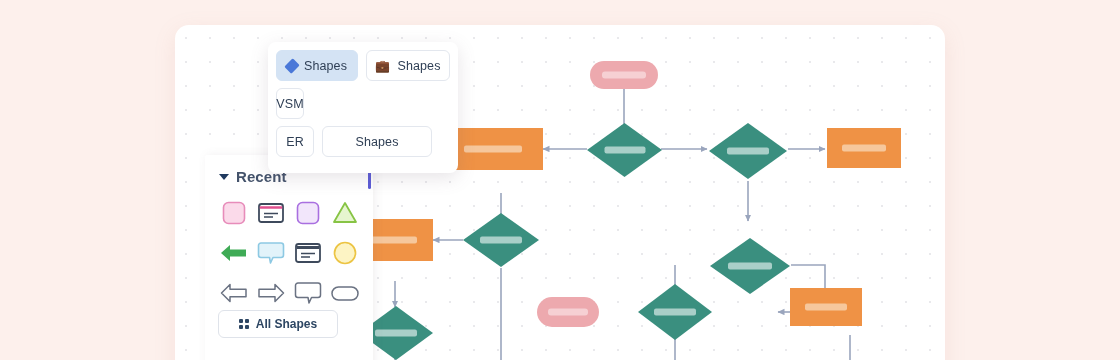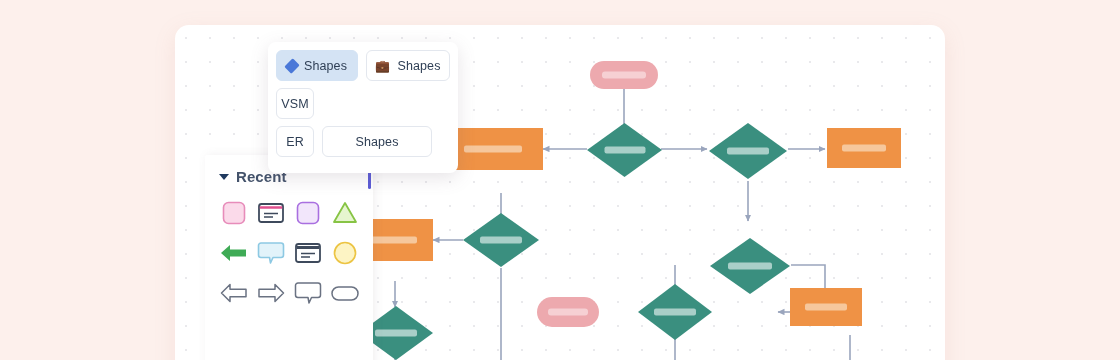--- a/index.html
+++ b/index.html
@@ -106,21 +106,21 @@
   .mbtn {
     height: 31px; border-radius: 6px;
     display: flex; align-items: center; justify-content: center; gap: 7px;
     font-size: 12.5px; color: #2f3f55; letter-spacing: .1px;
     border: 1px solid #e3e7ee; background: #fff;
     padding: 0 10px; white-space: nowrap;
   }
   .mbtn.active { background: #d4e3f4; border-color: #d4e3f4; }
   .mbtn.w-shapes { width: 82px; }
   .mbtn.w-assets { width: 84px; }
-  .mbtn.w-vsm { width: 38px; }
+  .mbtn.w-vsm { width: 28px; }
   .mbtn.w-flow { width: 126px; }
   .mbtn.w-er { width: 38px; }
   .mbtn.w-process { width: 110px; }
   .diamond-ico { width: 12px; height: 12px; background: #4a78d8; transform: rotate(45deg); border-radius: 1.5px; }
   .case-ico { font-size: 12px; line-height: 1; }
 
   
   svg.links { position: absolute; inset: 0; overflow: visible; }
 </style>
 </head>
@@ -299,20 +299,29 @@
         <path d="M4 3 H24 a2.5 2.5 0 0 1 2.5 2.5 V15 a2.5 2.5 0 0 1 -2.5 2.5 H17.5 L15 23 L14 17.5 H4 A2.5 2.5 0 0 1 1.5 15 V5.5 A2.5 2.5 0 0 1 4 3 Z" fill="#fff" stroke="#6a7282" stroke-width="1.5" stroke-linejoin="round"></path>
       </svg>
     </div>
     <div class="cell">
       <svg width="30" height="20" viewBox="0 0 30 20">
           <rect x="2" y="4" width="26" height="13" rx="6.5" fill="#fff" stroke="#6a7282" stroke-width="1.5"></rect>
         </svg>
     </div>
   </div>
 
+  <div class="all-shapes">
+    <span class="dots-icon">
+      <i></i>
+        <i></i>
+        <i></i>
+        <i></i>
+    </span>
+    <span>All Shapes</span>
+  </div>
 
   <div class="scrollbar"></div>
 </div>
 
 <div class="menu">
   <div class="menu-row">
     <div class="mbtn active w-shapes">
       <span class="diamond-ico"></span>
       <span>Shapes</span>
     </div>

